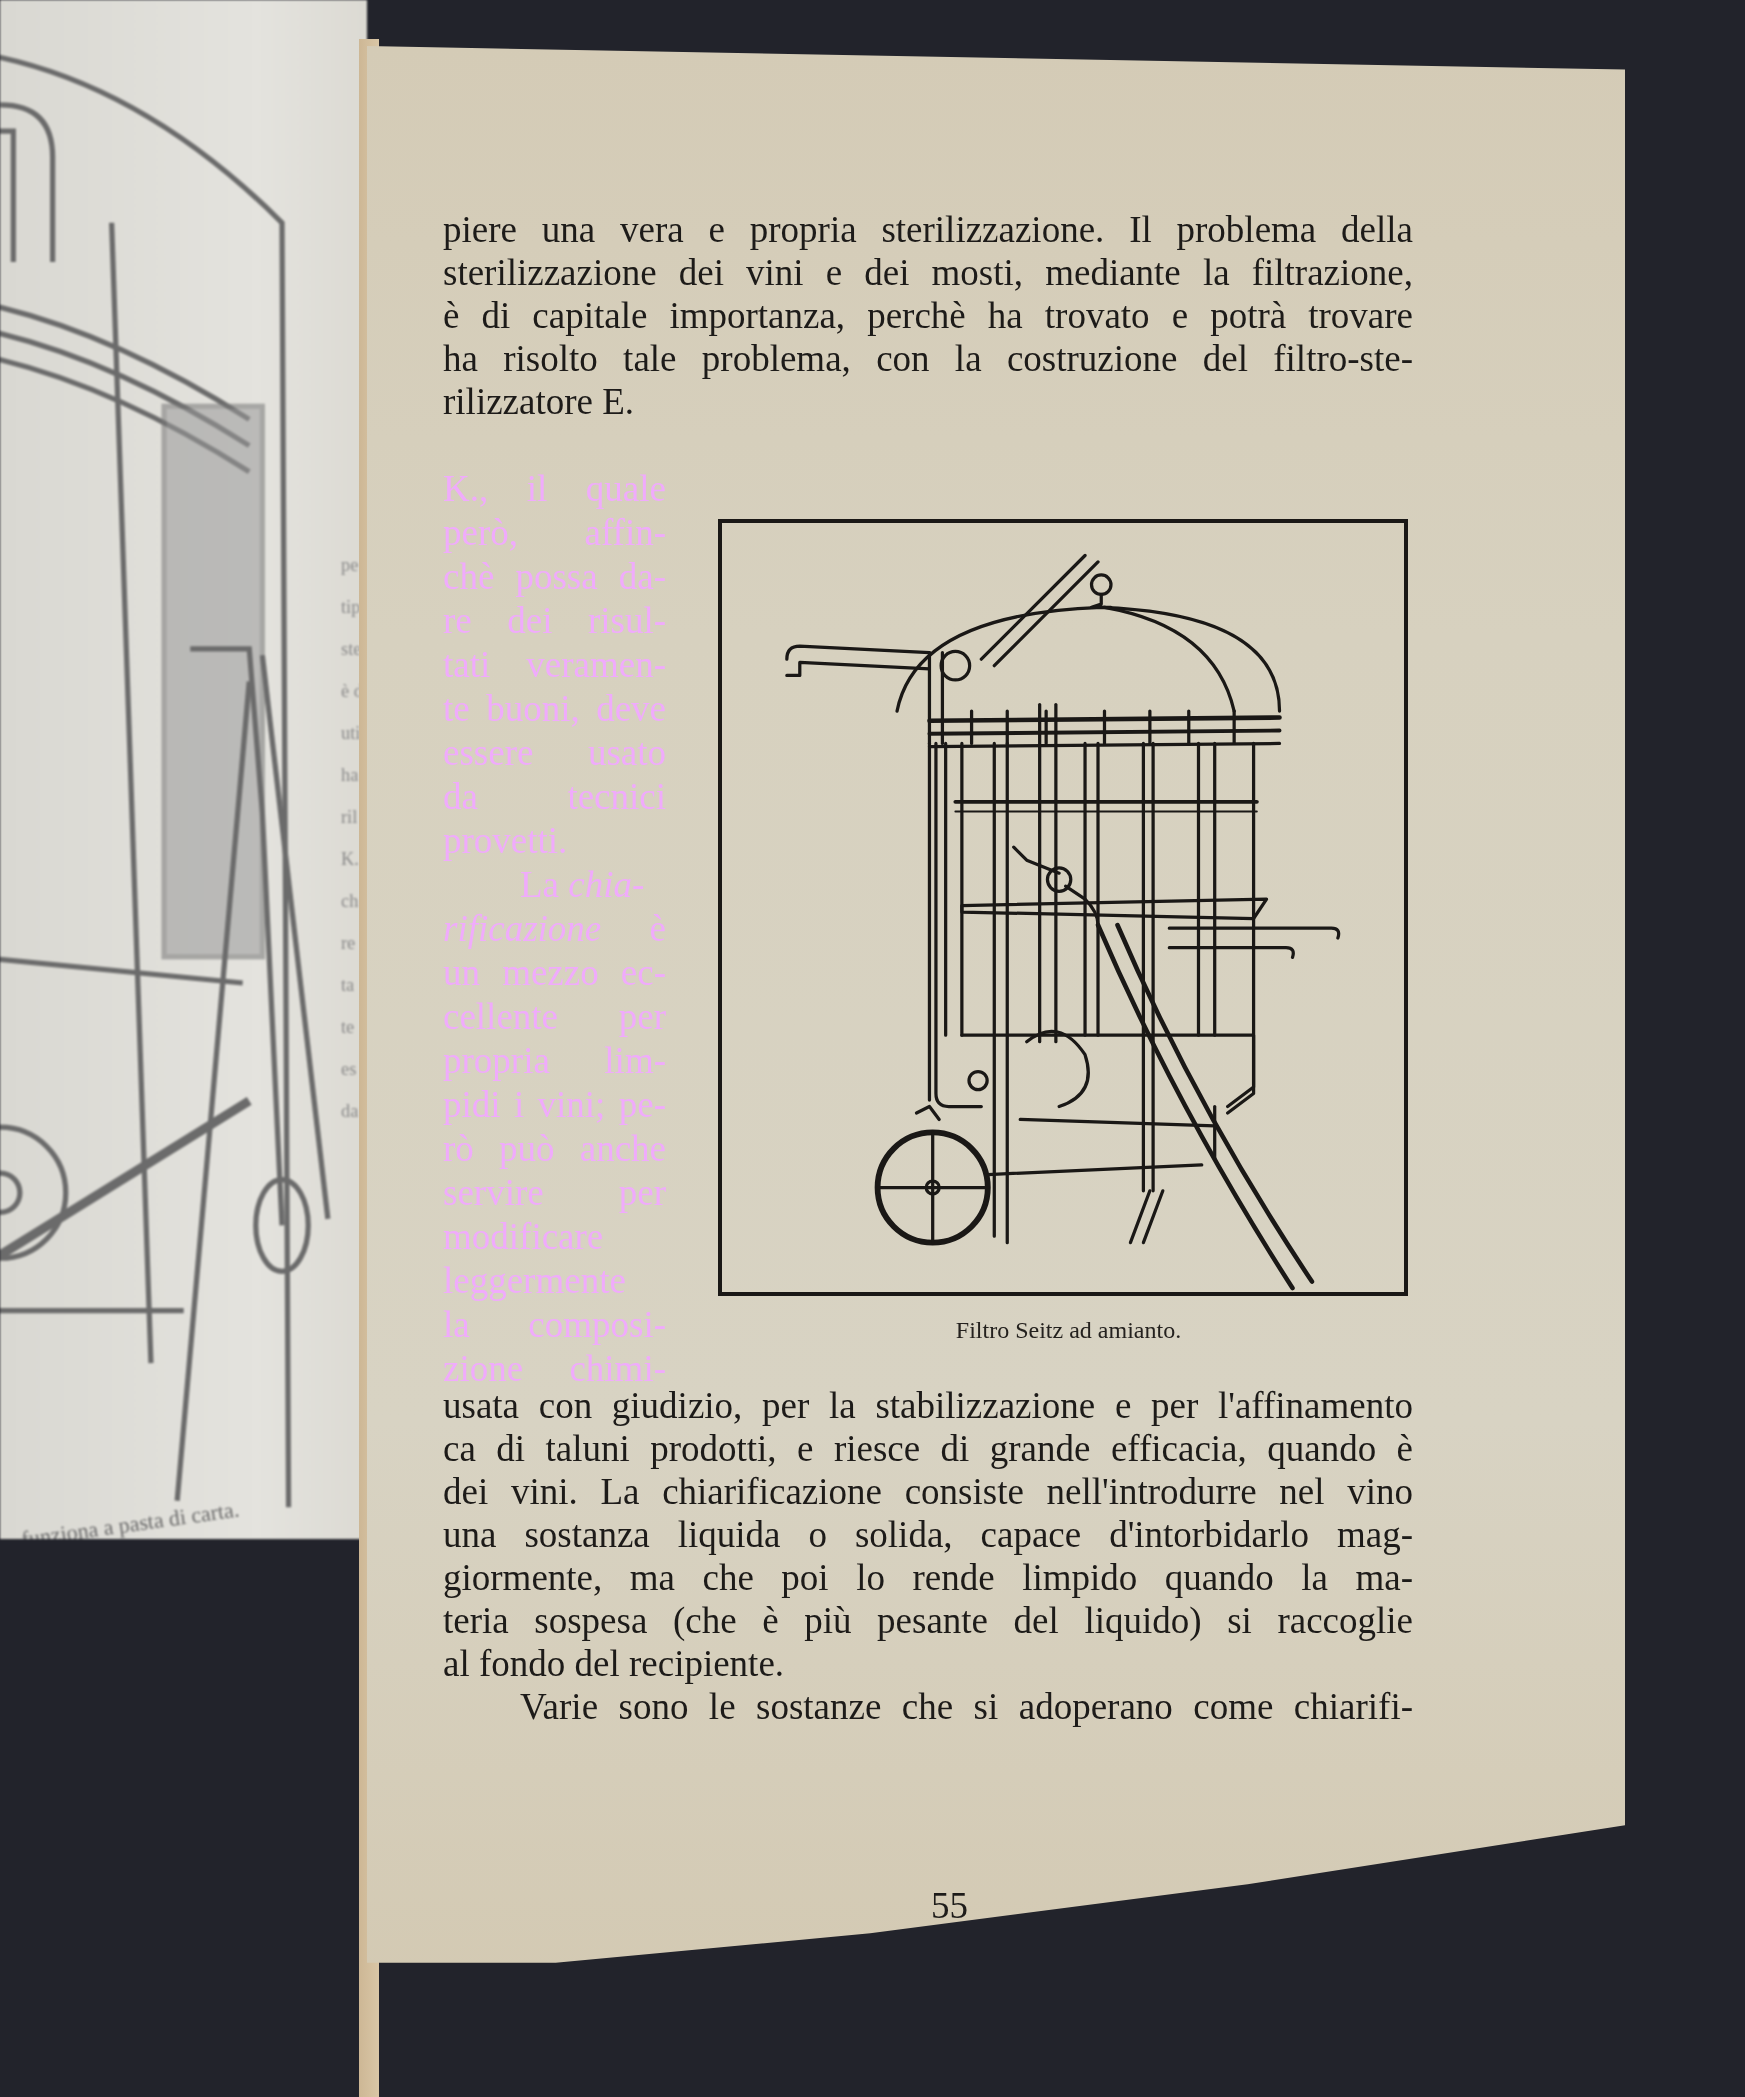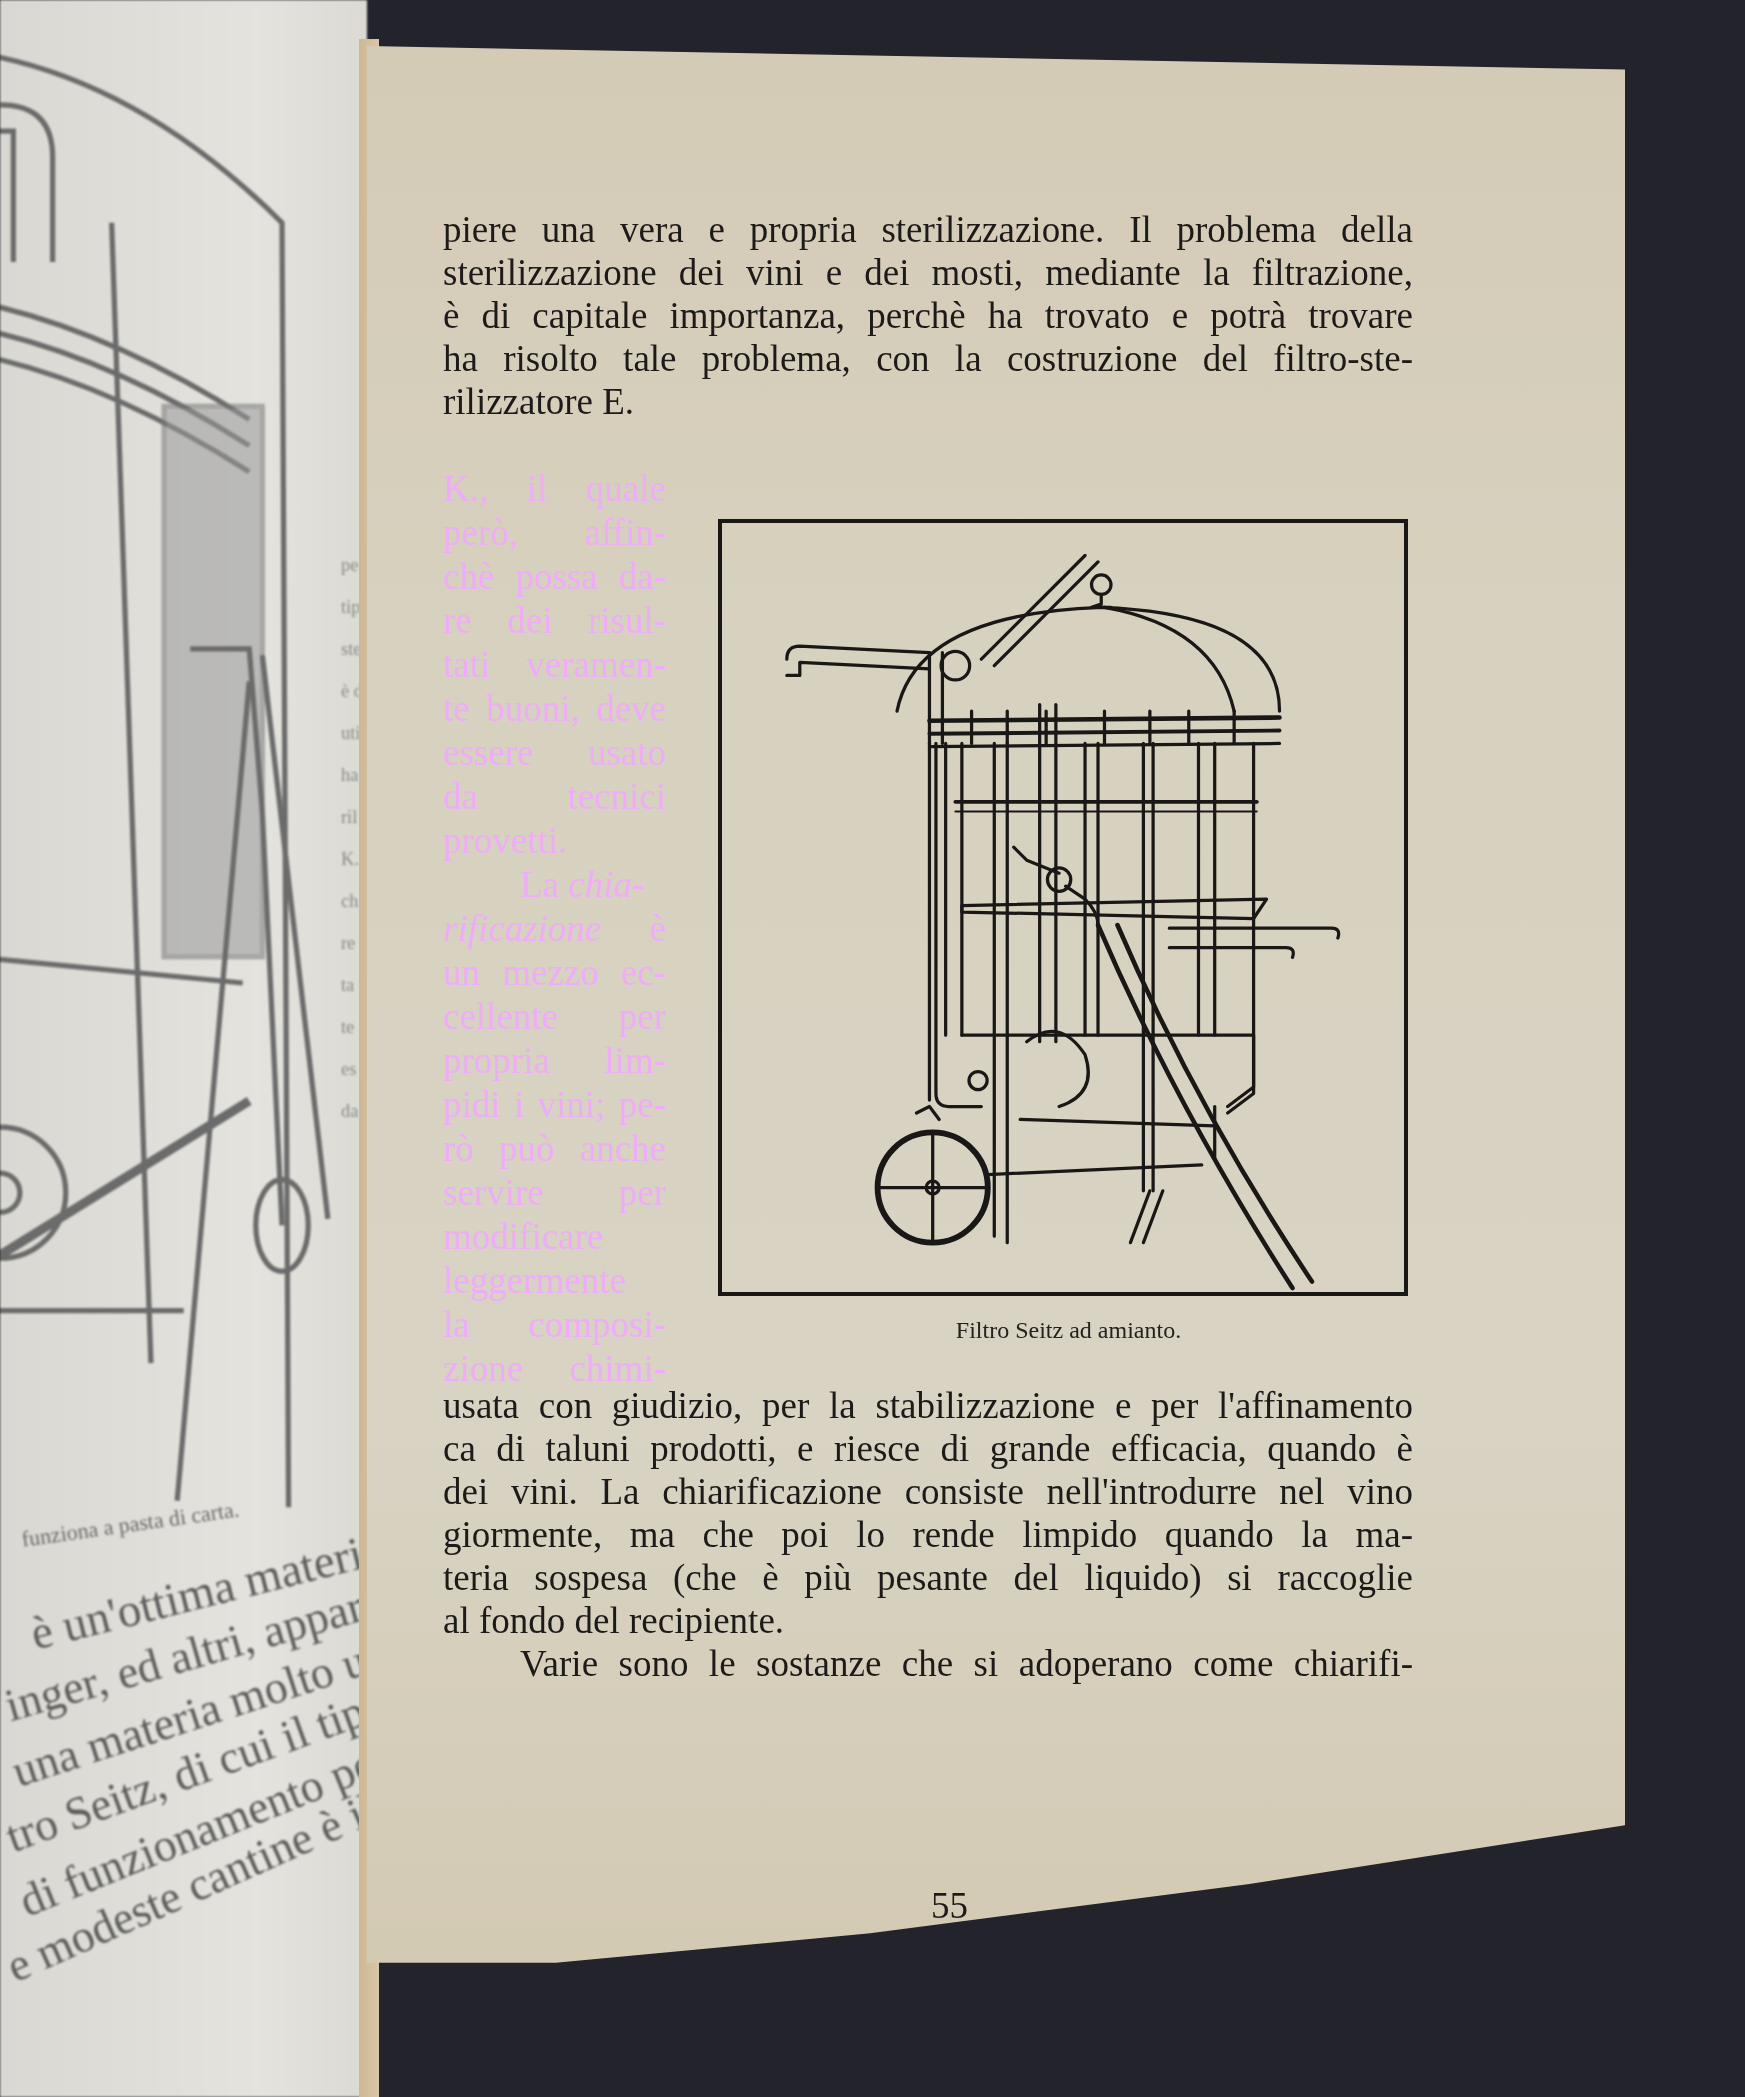--- a/index.html
+++ b/index.html
@@ -3,21 +3,21 @@
 <meta charset="utf-8">
 <style>
   html, body { margin: 0; padding: 0; }
   body {
     width: 1745px; height: 2097px; position: relative; overflow: hidden;
     background: #22232b;
     font-family: "DejaVu Serif", serif;
   }
   
   .left-page {
-    position: absolute; left: 0; top: 0; width: 367px; height: 2097px;
+    position: absolute; left: 0; top: 0; width: 367px; height: 1539px;
     background: linear-gradient(90deg, #d9d8d2 0%, #e4e3de 70%, #dcdad3 100%);
     overflow: hidden;
     filter: blur(0.8px);
   }
   .left-illus {
     position: absolute; left: -26px; top: 26px; width: 367px; height: 1488px;
   }
   .left-caption {
     position: absolute; left: 19.7px; top: 1527px; font-size: 22px; color: #6a6a6a;
     transform: rotate(-8deg); transform-origin: left top; white-space: nowrap;
@@ -230,20 +230,21 @@
       <path d="M760 900 L760 980"></path>
     </g>
   </svg>
 </div>
 <div class="figure-caption">Filtro Seitz ad amianto.</div>
 
 <div class="full-col lower-col">
   <span class="ln">usata con giudizio, per la stabilizzazione e per l'affinamento</span>
   <span class="ln">ca di taluni prodotti, e riesce di grande efficacia, quando è</span>
   <span class="ln">dei vini. La chiarificazione consiste nell'introdurre nel vino</span>
+  <span class="ln">una sostanza liquida o solida, capace d'intorbidarlo mag-</span>
   <span class="ln">giormente, ma che poi lo rende limpido quando la ma-</span>
   <span class="ln">teria sospesa (che è più pesante del liquido) si raccoglie</span>
   <span class="ln last">al fondo del recipiente.</span>
   <span class="ln indent">Varie sono le sostanze che si adoperano come chiarifi-</span>
 </div>
 
 <div class="page-number">55</div>
 
 
 </body></html>

